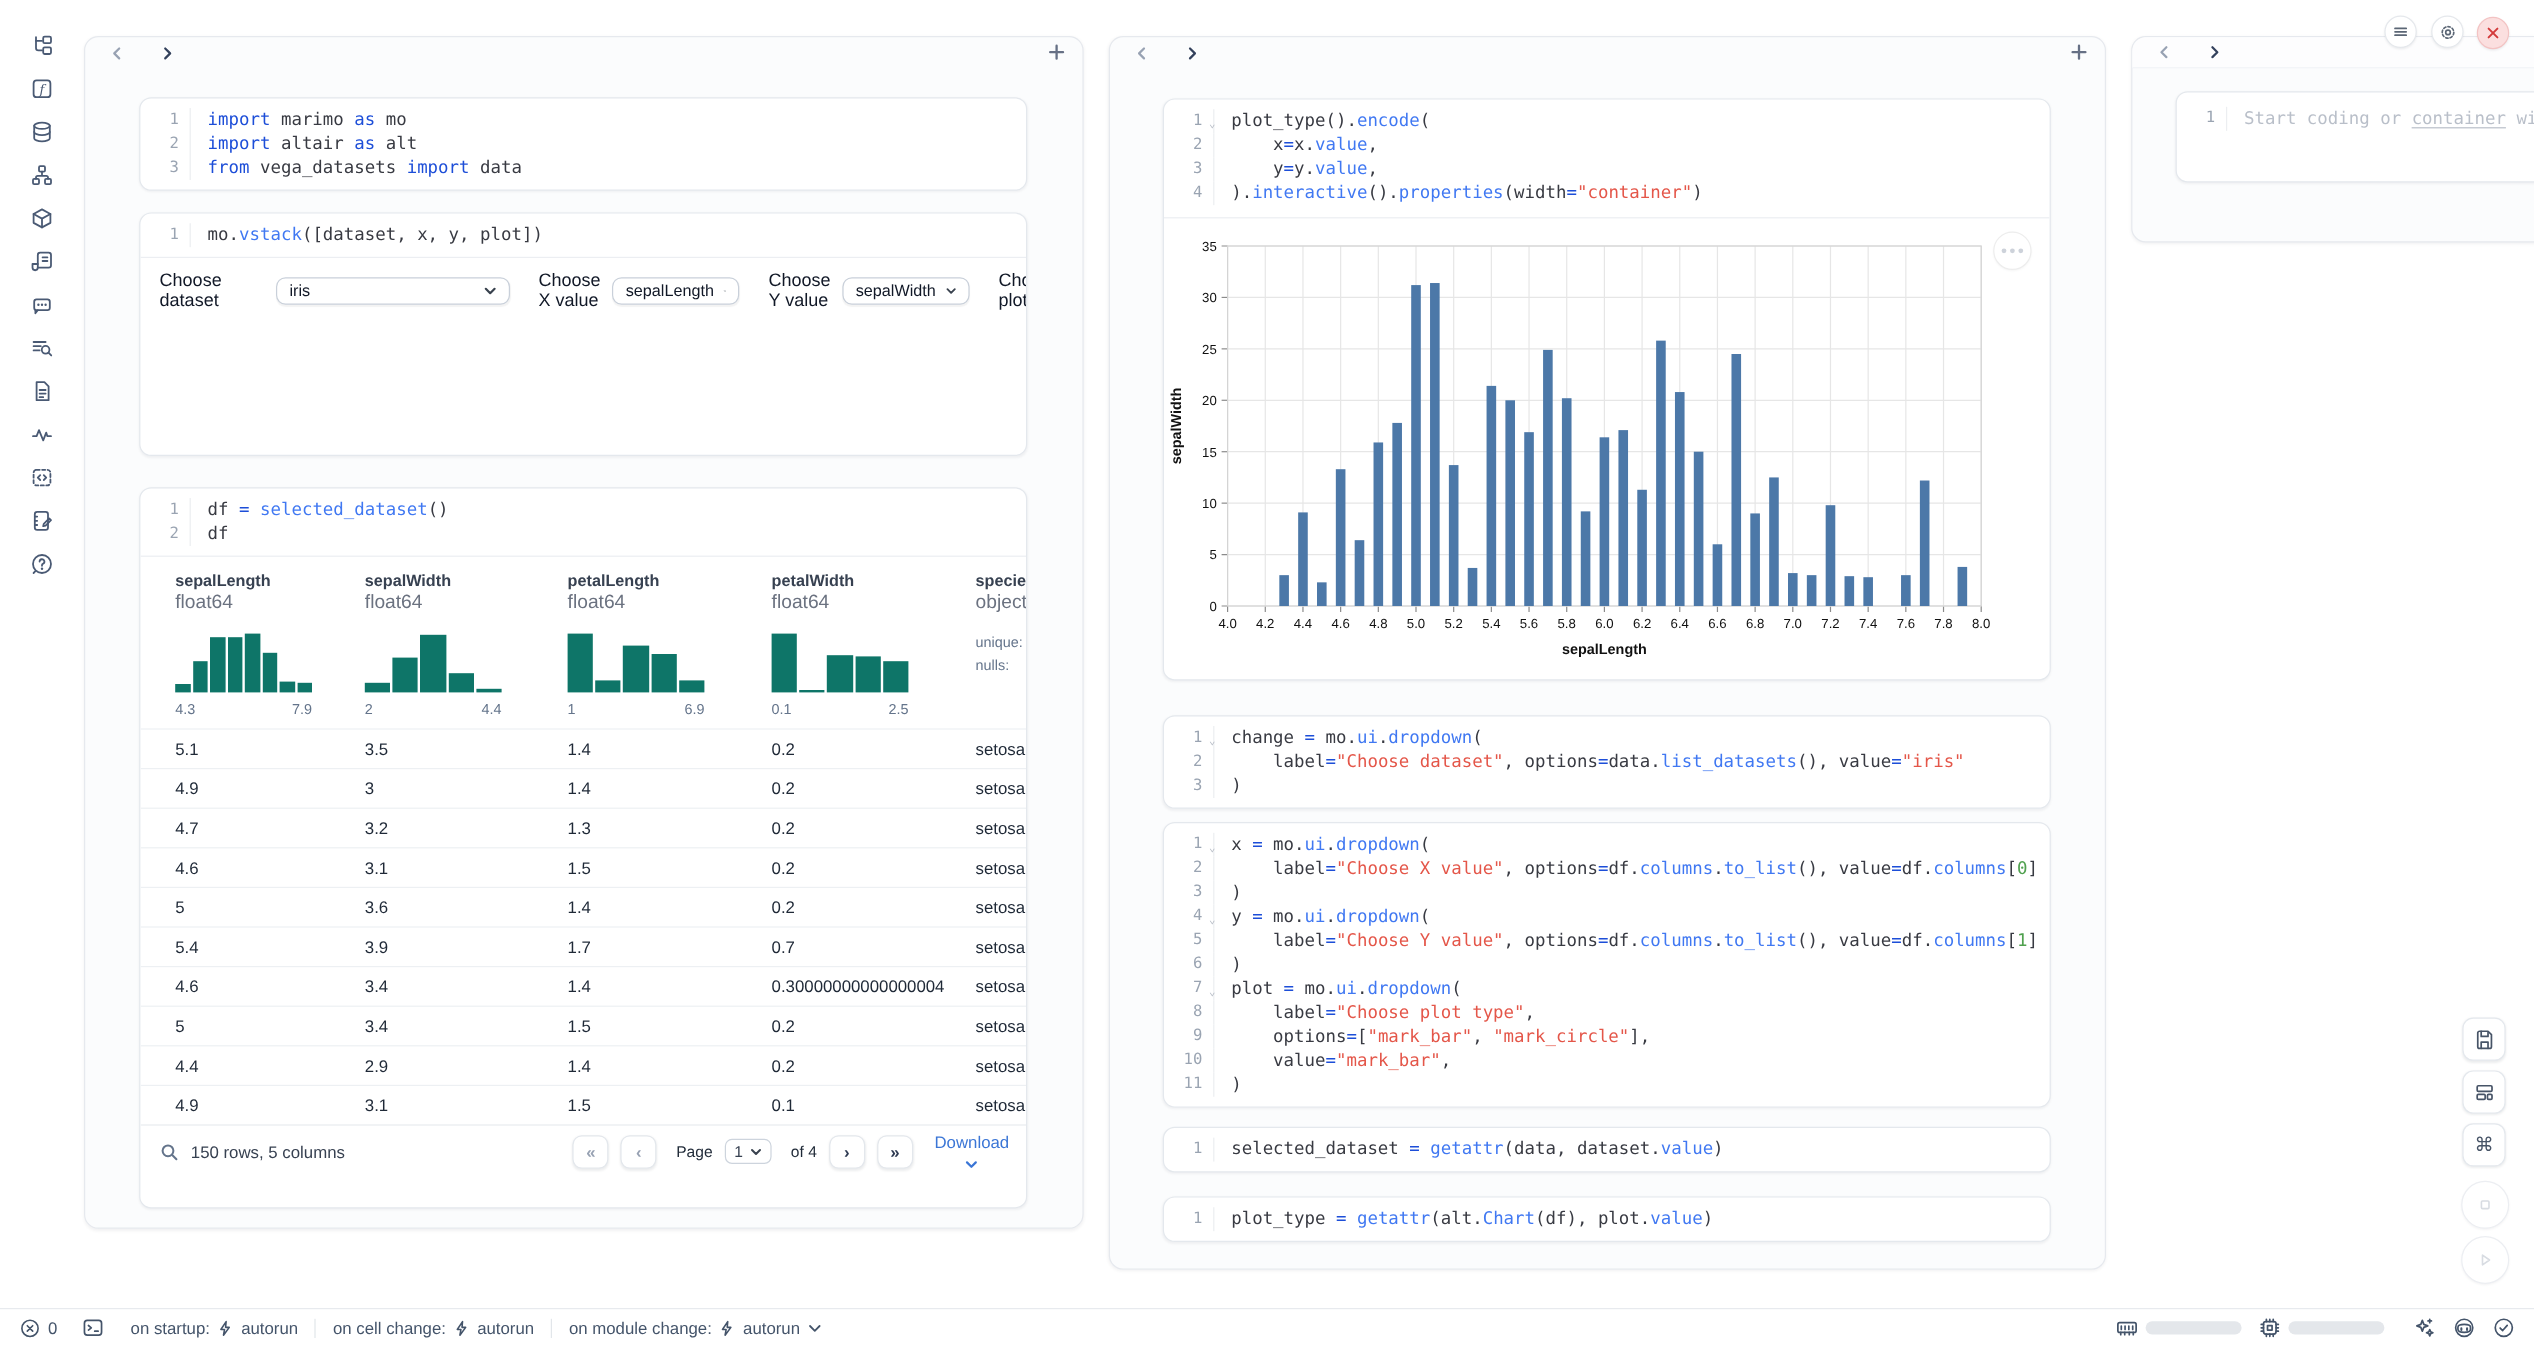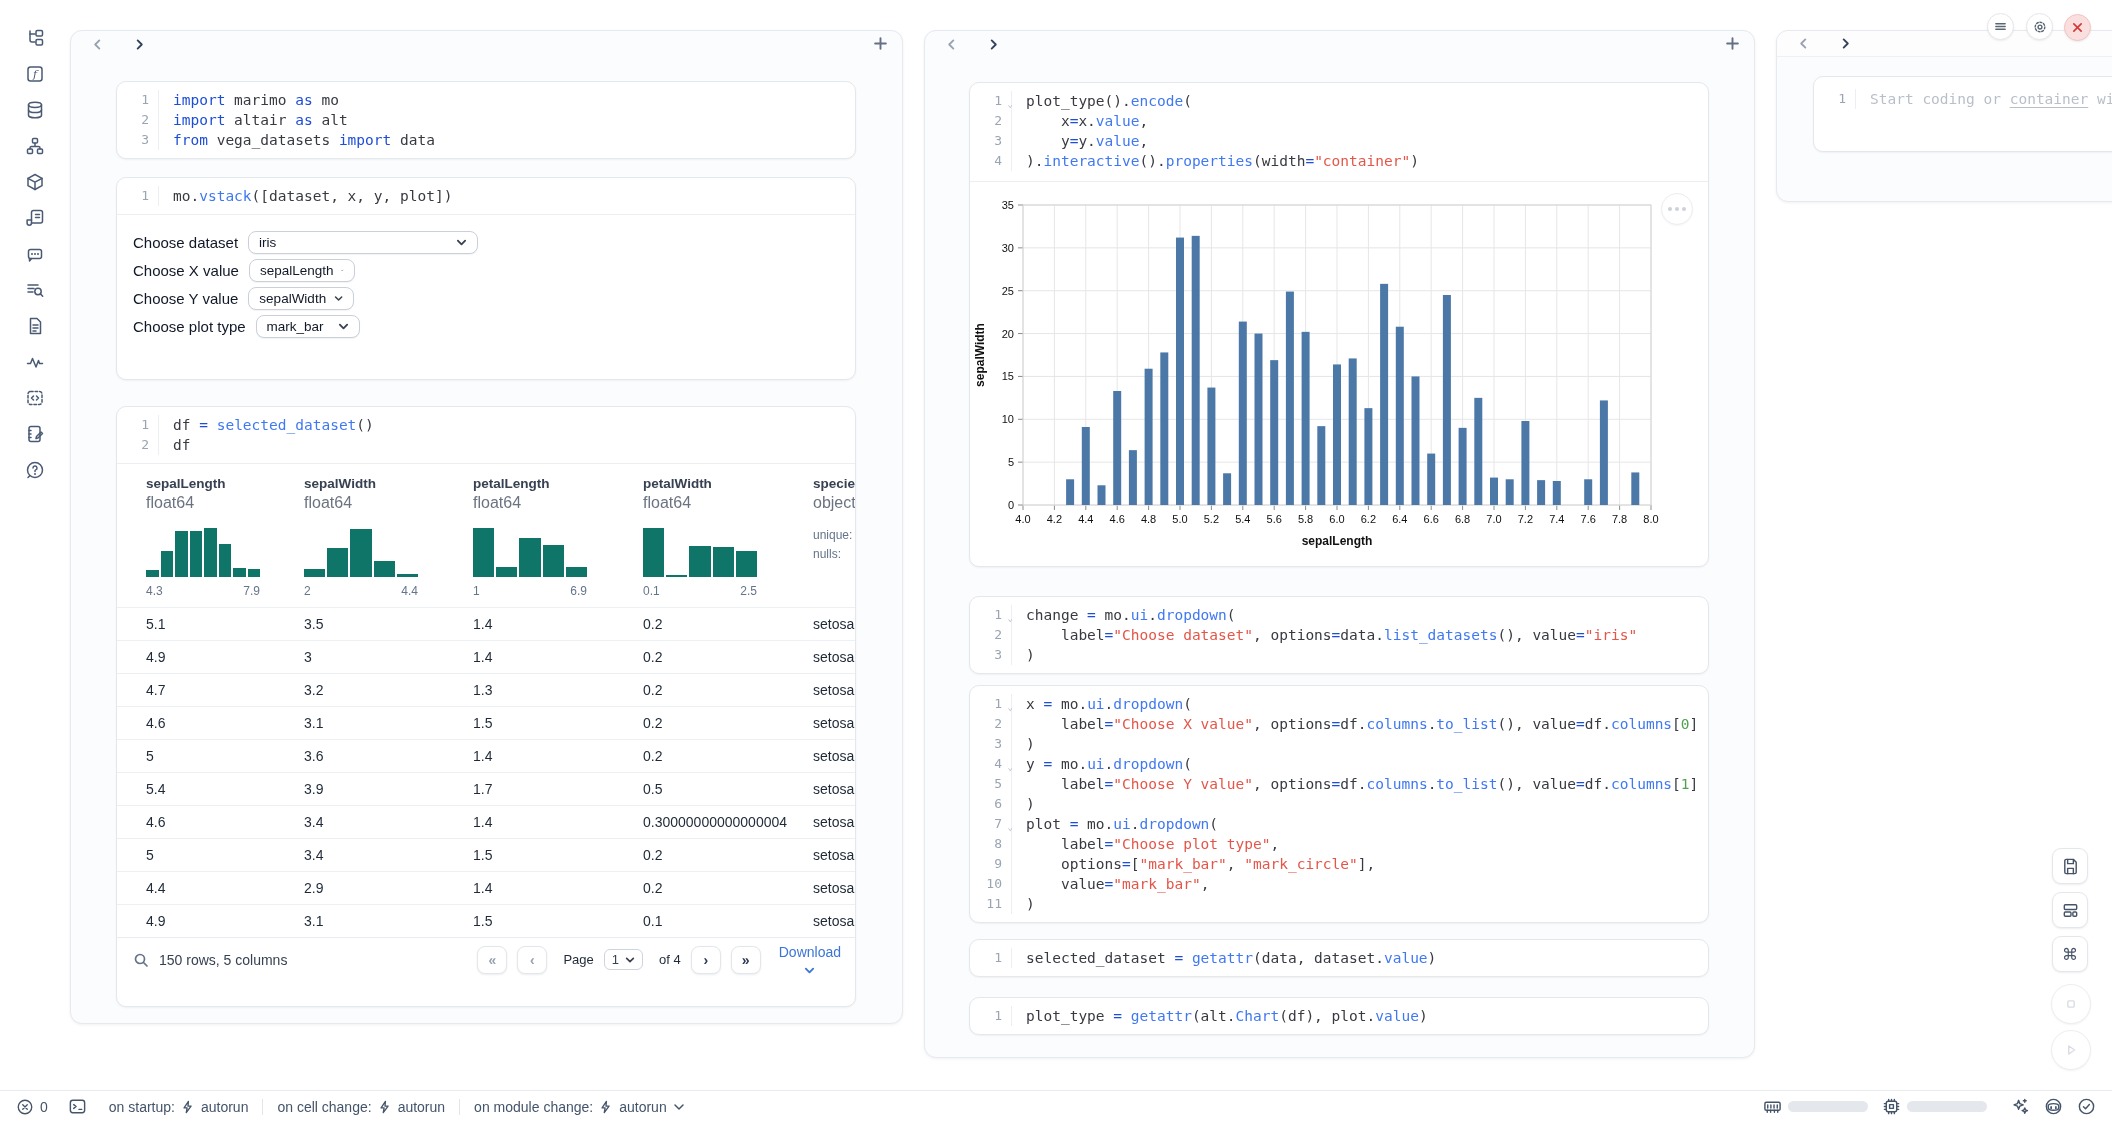--- a/index.html
+++ b/index.html
@@ -30,21 +30,21 @@
   .cell { position:absolute; background:#fff; border:1px solid #e4e8ed; border-radius:10px; box-shadow:0 1px 2px rgba(16,24,40,.05); overflow:hidden; }
   .code { padding:8px 0; font-family:"DejaVu Sans Mono", monospace; font-size:14.5px; color:#383a42; }
   .code-line { display:flex; line-height:20px; white-space:pre; }
   .ln { flex:0 0 42px; width:42px; text-align:right; color:#9aa4b2; padding-right:9px; border-right:1px solid #eceef1; font-size:13px; position:relative; }
   .fold { position:absolute; right:-2px; top:3px; font-size:9px; color:#b4bac4; }
   .src { padding-left:14px; }
   .tk-k { color:#1d4ed8;text-align:center; } .tk-f { color:#4078f2; } .tk-s { color:#e45649; } .tk-n { color:#50a14f; } .tk-p { color:#383a42; }
   .cell-output { border-top:1px solid #eceef2; }
 
   
-  .dd-rows { padding:13px 16px; display:flex; flex-direction:column; gap:0; }
+  .dd-rows { padding:13px 16px; display:flex; flex-direction:row; gap:24px; }
   .dd-row { display:flex; align-items:center; gap:10px; height:28px; font-size:15px; color:#111827; }
   .select { display:inline-flex; align-items:center; justify-content:space-between; gap:8px; border:1px solid #c9d0da; border-radius:8px; background:#fff; box-shadow:0 1px 1px rgba(0,0,0,.05); padding:3px 10px; font-size:13.5px; color:#111827; cursor:pointer; }
   .select svg { stroke:#39424e; stroke-width:2; fill:none; stroke-linecap:round; stroke-linejoin:round; }
   .w-dataset { width:230px; } .w-x { width:106px; } .w-y { width:106px; } .w-plot { width:104px; }
 
   
   .df-wrap { width:738px; overflow:hidden; }
   .df-head, .df-row { display:grid; grid-template-columns:158px 169px 170px 170px 210px; padding-left:29px; width:906px; }
   .df-head { padding-top:12px; }
   .col-name { font-size:13.5px; font-weight:bold; color:#374151; }
@@ -374,21 +374,21 @@
             <div>5</div>
             <div>3.6</div>
             <div>1.4</div>
             <div>0.2</div>
             <div>setosa</div>
           </div>
           <div class="df-row">
             <div>5.4</div>
             <div>3.9</div>
             <div>1.7</div>
-            <div>0.5</div>
+            <div>0.7</div>
             <div>setosa</div>
           </div>
           <div class="df-row">
             <div>4.6</div>
             <div>3.4</div>
             <div>1.4</div>
             <div>0.30000000000000004</div>
             <div>setosa</div>
           </div>
           <div class="df-row">

